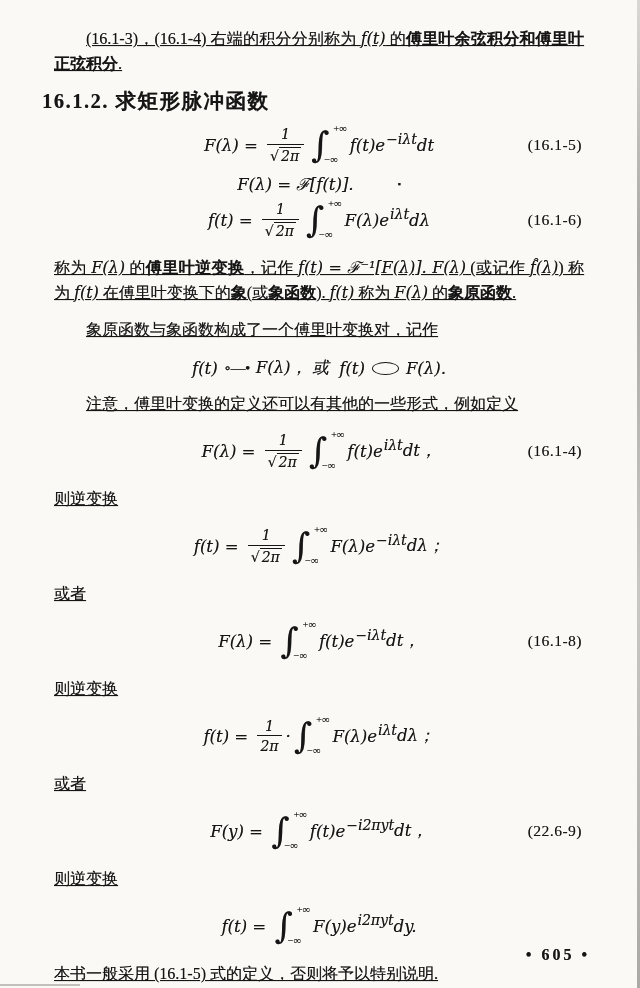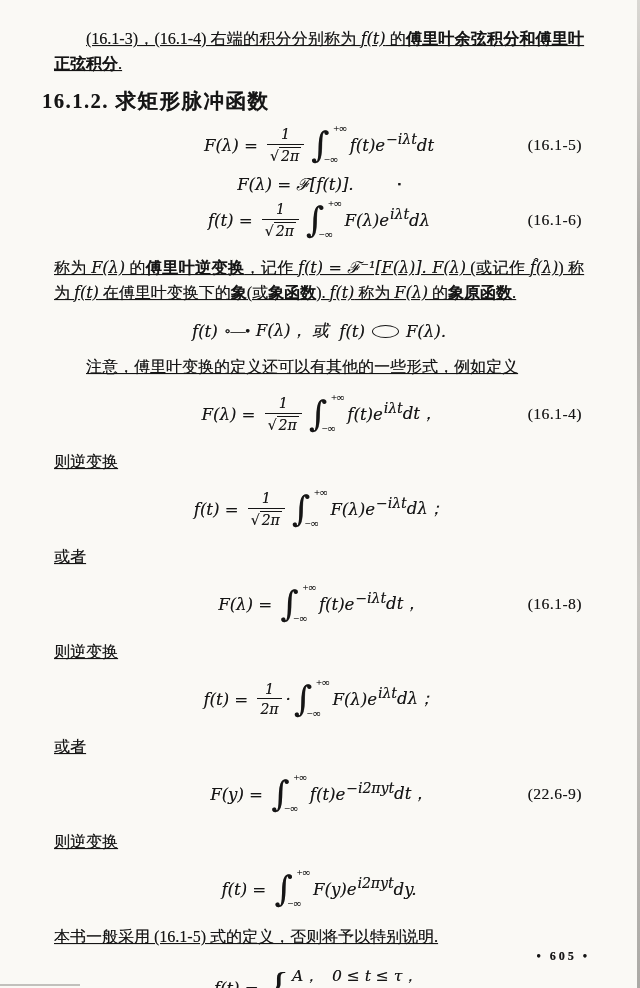--- a/index.html
+++ b/index.html
@@ -64,21 +64,21 @@
   
   .brace{font-size:42px;font-style:normal;line-height:0.9;margin:0 3px 0 5px;font-weight:400;}
   .cases{display:inline-flex;flex-direction:column;text-align:left;gap:3px;font-size:15.5px;}
   .case-row{display:flex;}
   .cv{display:inline-block;min-width:40px;white-space:pre;}
   .cc{white-space:pre;}
   .pwrow{min-height:54px;}
   
   .pageno{
     position:absolute;right:50px;bottom:24px;
-    font-size:12px;font-weight:700;letter-spacing:3px;margin-left:32px;
+    font-size:16px;font-weight:700;letter-spacing:3px;margin-left:32px;
   }
   .edge-right{
     position:absolute;right:0;top:0;width:3px;height:100%;
     background:linear-gradient(to bottom,#cfcdc8,#8e8c88 25%,#b9b7b2 60%,#918f8b);
     opacity:.75;
   }
   .edge-bottom{
     position:absolute;left:0;bottom:2px;width:80px;height:2px;
     background:#8a8884;opacity:.5;
   }
@@ -139,20 +139,21 @@
       </span>
       <span class="mi">F(λ)e</span>
         <span class="sup">iλt</span>
         <span class="mi">dλ</span>
     </span>
     <span class="eqno">(16.1-6)</span>
   </div>
 
   <p class="cjk just"><span>称为 </span><span class="i">F(λ)</span><span> 的</span><span class="b">傅里叶逆变换</span><span>，记作 </span><span class="i">f(t) = ℱ⁻¹[F(λ)]. F(λ)</span><span> (或记作 </span><span class="i">f̂(λ)</span><span>) 称为 </span><span class="i">f(t)</span><span> 在傅里叶变换下的</span><span class="b">象</span><span>(或</span><span class="b">象函数</span><span>). </span><span class="i">f(t)</span><span> 称为 </span><span class="i">F(λ)</span><span> 的</span><span class="b">象原函数</span><span>.</span></p>
 
+  <p class="cjk indent"><span>象原函数与象函数构成了一个傅里叶变换对，记作</span></p>
 
   <div class="eqrow slim">
     <span class="math">
       <span class="mi">f(t)</span>
       <span class="corr">∘—•</span>
       <span class="mi">F(λ)， 或  </span>
       <span class="mi">f(t)</span>
       <span class="oval"></span>
       <span class="mi">F(λ).</span>
     </span>

